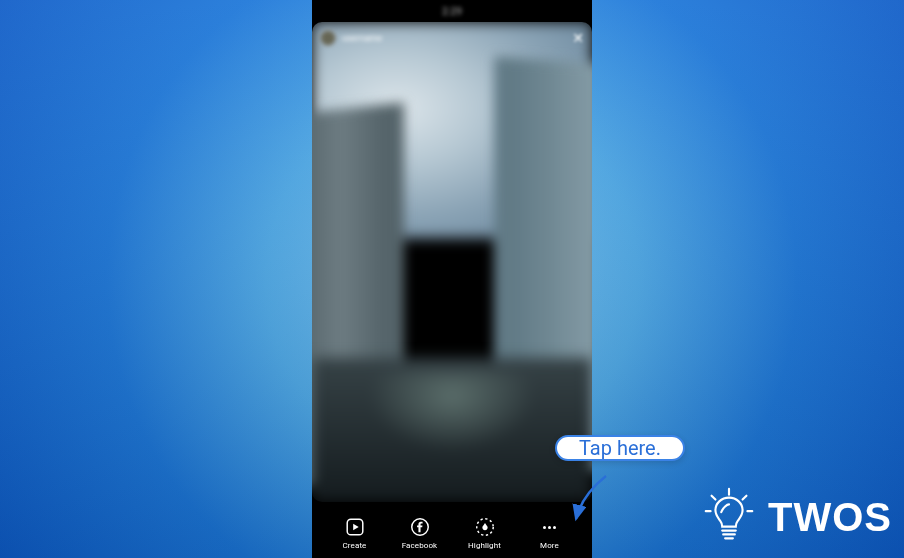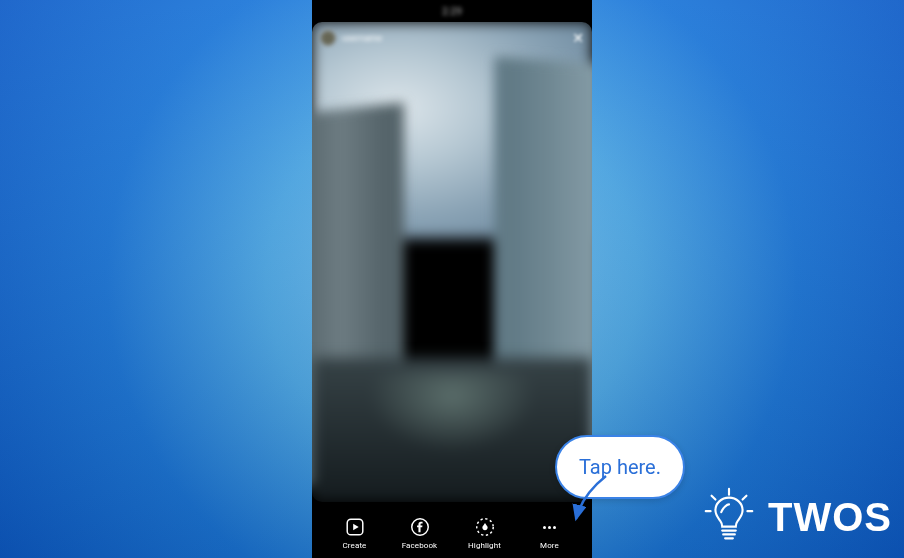--- a/index.html
+++ b/index.html
@@ -155,21 +155,21 @@
   }
 
   .callout {
     position: absolute;
     left: 555px;
     top: 435px;
     background: #fff;
     color: #2a6fd8;
     font-size: 20px;
     line-height: 1;
-    padding: 20px 22px;
+    padding: 1px 22px;
     border-radius: 999px;
     border: 2px solid #3a82e6;
     box-shadow: 0 2px 6px rgba(0,0,0,0.15);
     white-space: nowrap;
   }
   .callout-arrow {
     position: absolute;
     left: 568px;
     top: 473px;
   }

